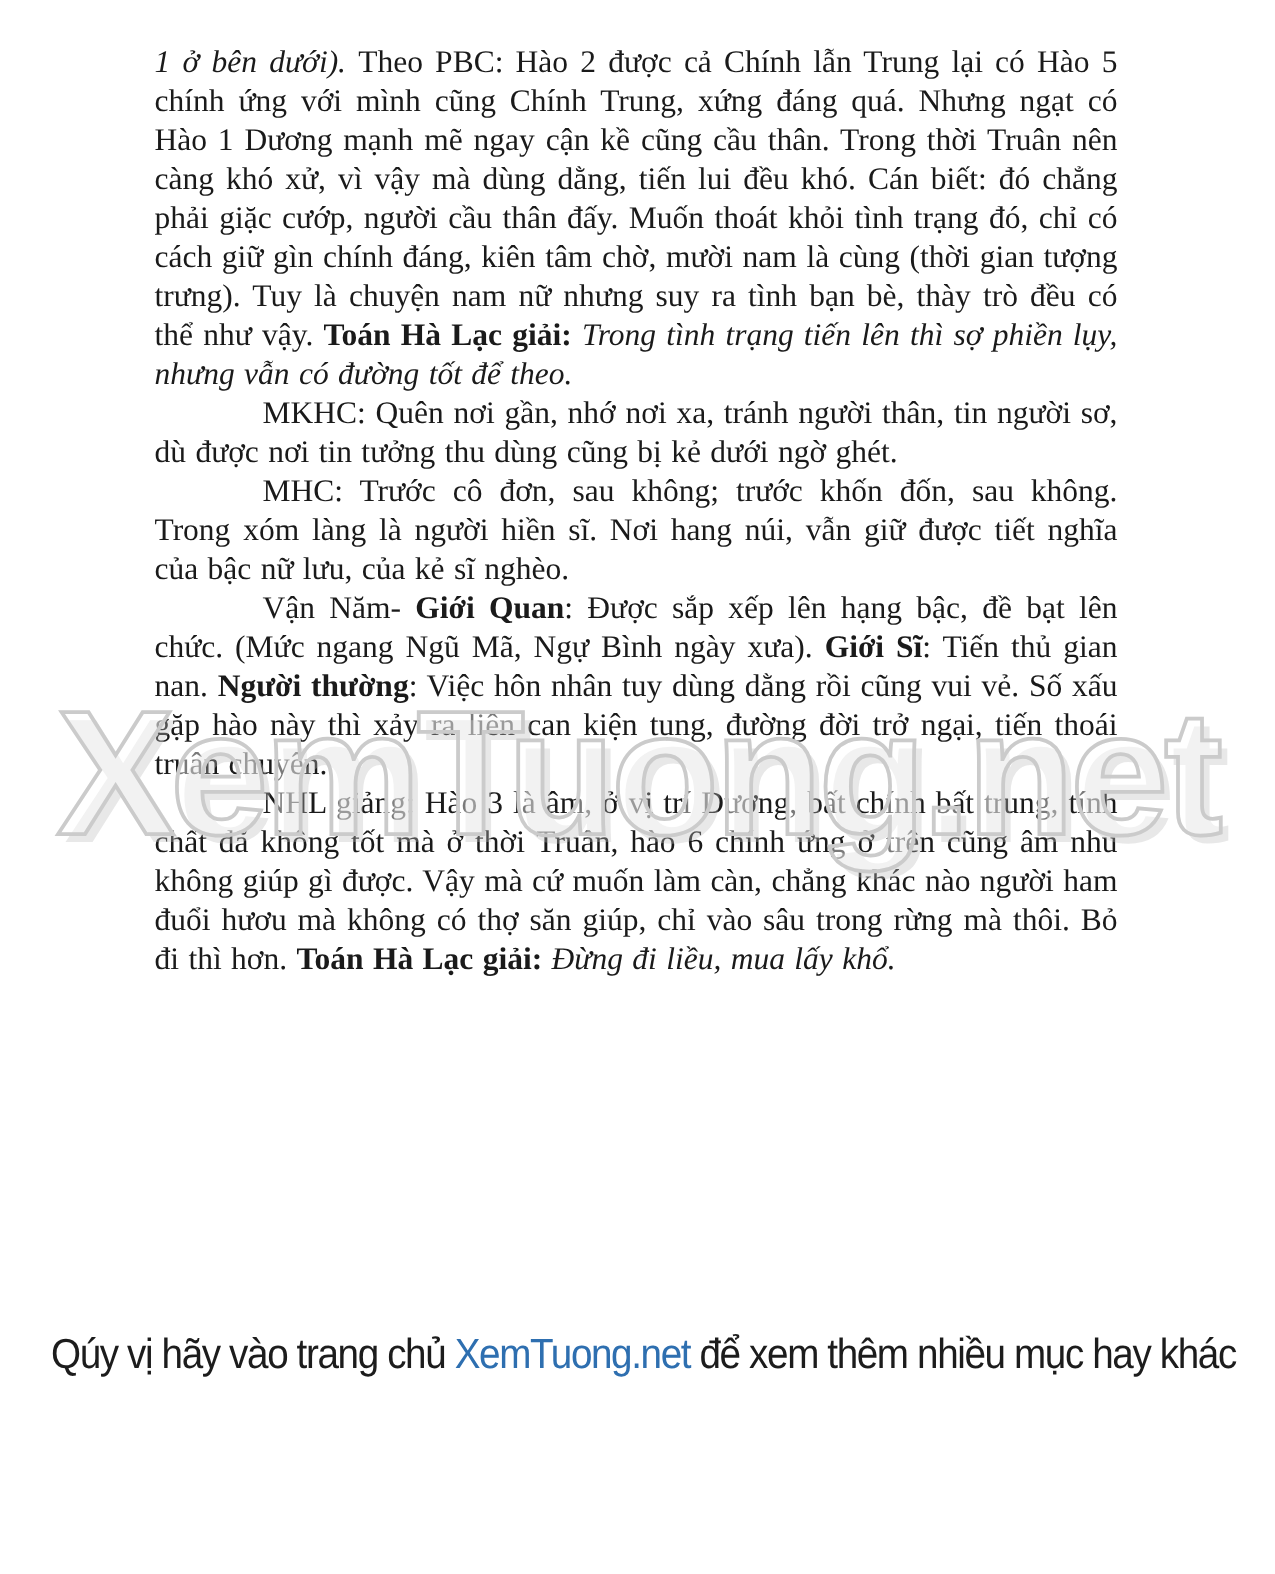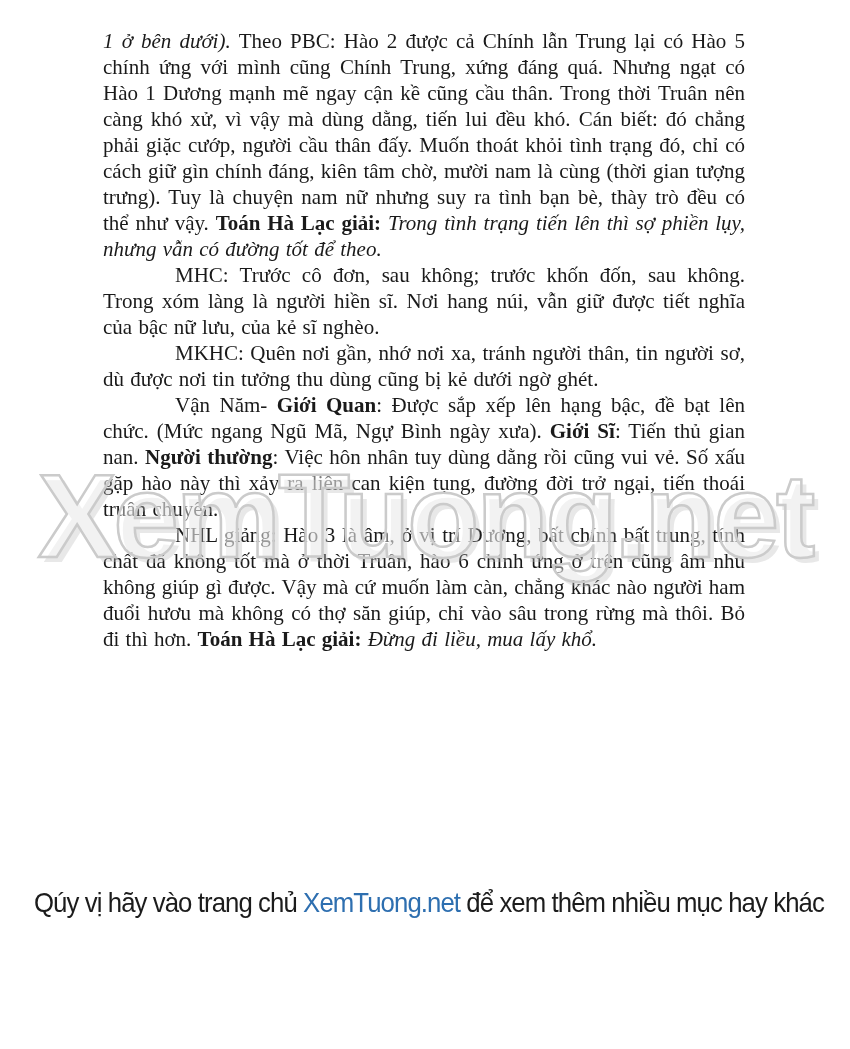--- a/index.html
+++ b/index.html
@@ -86,22 +86,22 @@
     color: var(--link-blue, #2b6cb0);
   }
 </style>
 </head>
 <body>
 
 <div id="page">
 
   <div id="text-block">
       <p class=""><span class="r-i">1 ở bên dưới). </span><span>Theo PBC: Hào 2 được cả Chính lẫn Trung lại có Hào 5 chính ứng với mình cũng Chính Trung, xứng đáng quá. Nhưng ngạt có Hào 1 Dương mạnh mẽ ngay cận kề cũng cầu thân. Trong thời Truân nên càng khó xử, vì vậy mà dùng dằng, tiến lui đều khó. Cán biết: đó chẳng phải giặc cướp, người cầu thân đấy. Muốn thoát khỏi tình trạng đó, chỉ có cách giữ gìn chính đáng, kiên tâm chờ, mười nam là cùng (thời gian tượng trưng). Tuy là chuyện nam nữ nhưng suy ra tình bạn bè, thày trò đều có thể như vậy. </span><span class="r-b">Toán Hà Lạc giải:</span><span class="r-i"> Trong tình trạng tiến lên thì sợ phiền lụy, nhưng vẫn có đường tốt để theo.</span></p>
+      <p class="indent"><span>MKHC: Quên nơi gần, nhớ nơi xa, tránh người thân, tin người sơ, dù được nơi tin tưởng thu dùng cũng bị kẻ dưới ngờ ghét.</span></p>
       <p class="indent"><span>MHC: Trước cô đơn, sau không; trước khốn đốn, sau không. Trong xóm làng là người hiền sĩ. Nơi hang núi, vẫn giữ được tiết nghĩa của bậc nữ lưu, của kẻ sĩ nghèo.</span></p>
-      <p class="indent"><span>MKHC: Quên nơi gần, nhớ nơi xa, tránh người thân, tin người sơ, dù được nơi tin tưởng thu dùng cũng bị kẻ dưới ngờ ghét.</span></p>
       <p class="indent"><span>Vận Năm- </span><span class="r-b">Giới Quan</span><span>: Được sắp xếp lên hạng bậc, đề bạt lên chức. (Mức ngang Ngũ Mã, Ngự Bình ngày xưa). </span><span class="r-b">Giới Sĩ</span><span>: Tiến thủ gian nan. </span><span class="r-b">Người thường</span><span>: Việc hôn nhân tuy dùng dằng rồi cũng vui vẻ. Số xấu gặp hào này thì xảy ra liên can kiện tụng, đường đời trở ngại, tiến thoái truân chuyên.</span></p>
       <p class="indent"><span>NHL giảng: Hào 3 là âm, ở vị trí Dương, bất chính bất trung, tính chất đã không tốt mà ở thời Truân, hào 6 chính ứng ở trên cũng âm nhu không giúp gì được. Vậy mà cứ muốn làm càn, chẳng khác nào người ham đuổi hươu mà không có thợ săn giúp, chỉ vào sâu trong rừng mà thôi. Bỏ đi thì hơn. </span><span class="r-b">Toán Hà Lạc giải: </span><span class="r-i">Đừng đi liều, mua lấy khổ.</span></p>
     </div>
 
   <div id="watermark">XemTuong.net</div>
 
   <div id="page-number">89</div>
 
   <div id="footer-banner">
     <span>Qúy vị hãy vào trang chủ </span><span class="footer-link">XemTuong.net</span><span> để xem thêm nhiều mục hay khác</span>

